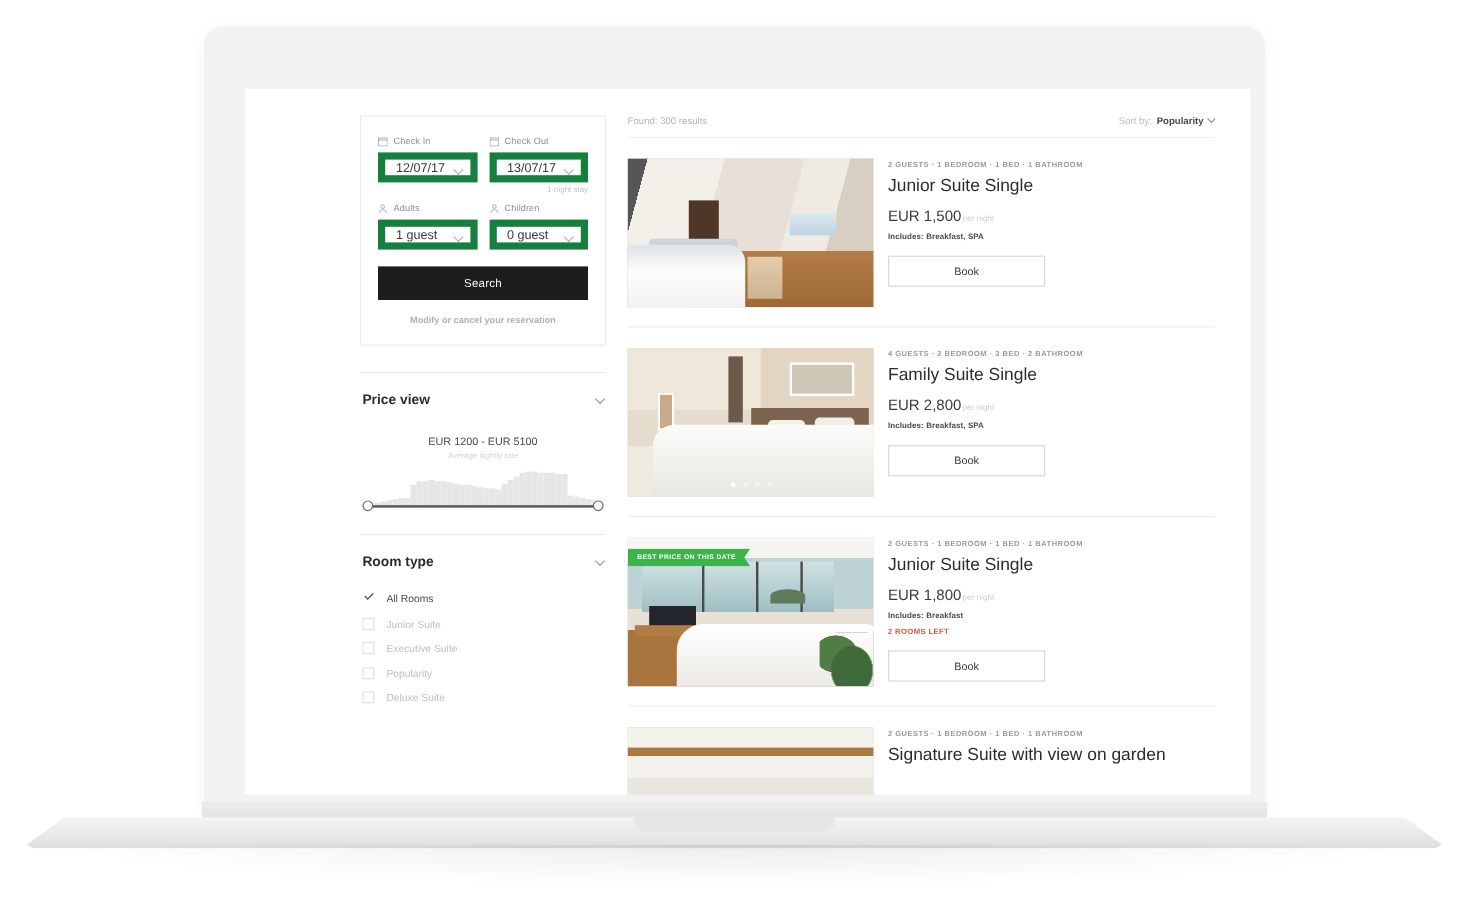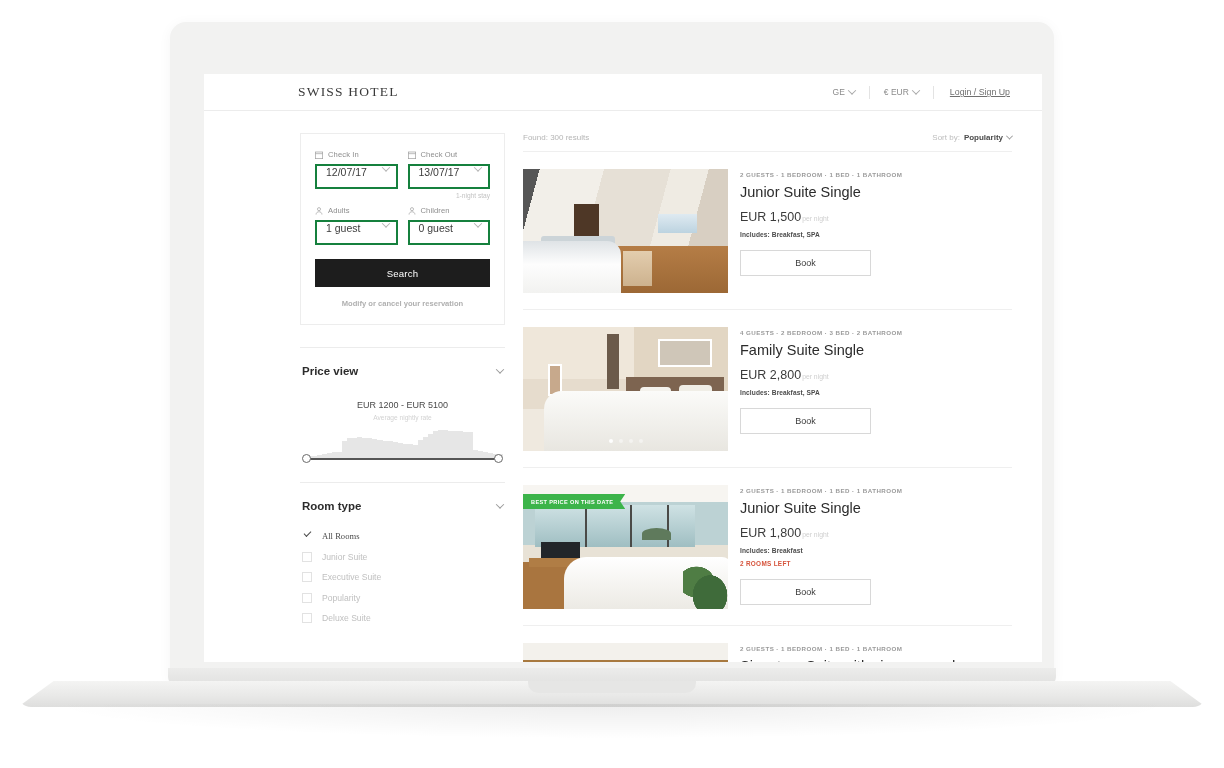--- a/index.html
+++ b/index.html
@@ -85,22 +85,22 @@
     padding: 16px 14px 16px;
   }
   .field-row { display:flex; gap: 10px; }
   .field { flex:1; min-width:0; }
   .field-label {
     display:flex; align-items:center; gap:5px;
     font-size:7.6px; color:#8d8d8d; margin-bottom:5px; letter-spacing:.1px;
   }
   .field-label svg { flex:0 0 auto; }
   .select-box {
-    height: 25px; border:2px solid #15803d; background:#fff;
-    display:flex; align-items:flex-start; justify-content:space-between;
+    height: 25px; border:6px solid #15803d; background:#fff;
+    display:flex; align-items:flex-end; justify-content:space-between;
     padding: 0 7px 0 9px; font-size:10.5px; color:#3b3b3b;
   }
   .select-box .caret { border-color:#b4b4b4; }
   .night-note { text-align:right; font-size:6.6px; color:#c3c3c3; margin-top:3px; }
   .rooms-block { margin-top: 9px; }
   .rooms-box {
     width: 87px; height: 25px; border:1px solid #e0e0e0;
     display:flex; align-items:center; justify-content:space-between;
     padding: 0 6px 0 9px;
   }
@@ -150,21 +150,21 @@
     width:10px; height:10px; border:1px solid #e2e2e2; background:#fff;
     flex:0 0 auto;
   }
   .cb.checked { border-color:transparent; position:relative; }
   .cb.checked::after {
     content:""; position:absolute; left:1px; top:-1px;
     width:6px; height:3px; border-left:1.3px solid #4b4b4b;
     border-bottom:1.3px solid #4b4b4b; transform: rotate(-45deg);
   }
   .rt-label { font-size:8.6px; color:#c0c0c0; }
-  .rt-item.active .rt-label { color:#4a4a4a;font-family:Liberation Serif, serif; }
+  .rt-item.active .rt-label { color:#4a4a4a; }
 
   
   .results-head {
     display:flex; align-items:center; justify-content:space-between;
     padding-bottom: 9px; border-bottom:1px solid #efefef;
   }
   .found { font-size:8px; color:#b5b5b5; }
   .sortby { font-size:8px; color:#bdbdbd; display:flex; align-items:center; gap:4px; }
   .sortby b { color:#4a4a4a; font-weight:bold; }
   .sortby .caret { border-color:#9b9b9b; width:5px; height:5px; }
@@ -252,36 +252,20 @@
   .ph4 .beam { position:absolute; background:#a8793f; }
 </style>
 </head>
 <body>
 
 <div id="laptop-mock">
   <div class="laptop-lid"></div>
 
   <div class="laptop-screen">
 
-    <div class="site-header">
-      <div class="brand">SWISS HOTEL</div>
-      <div class="header-right">
-        <div class="hdr-item">
-          <span>GE</span>
-          <span class="caret"></span>
-        </div>
-        <div class="hdr-div"></div>
-        <div class="hdr-item">
-          <span>€ EUR</span>
-          <span class="caret"></span>
-        </div>
-        <div class="hdr-div"></div>
-        <a class="hdr-login" href="#">Login / Sign Up</a>
-      </div>
-    </div>
 
     <div class="page">
 
       <aside class="sidebar">
 
         <div class="search-card">
           <div class="field-row">
             <div class="field">
               <div class="field-label">
                 <svg width="8" height="8" viewBox="0 0 12 12">

